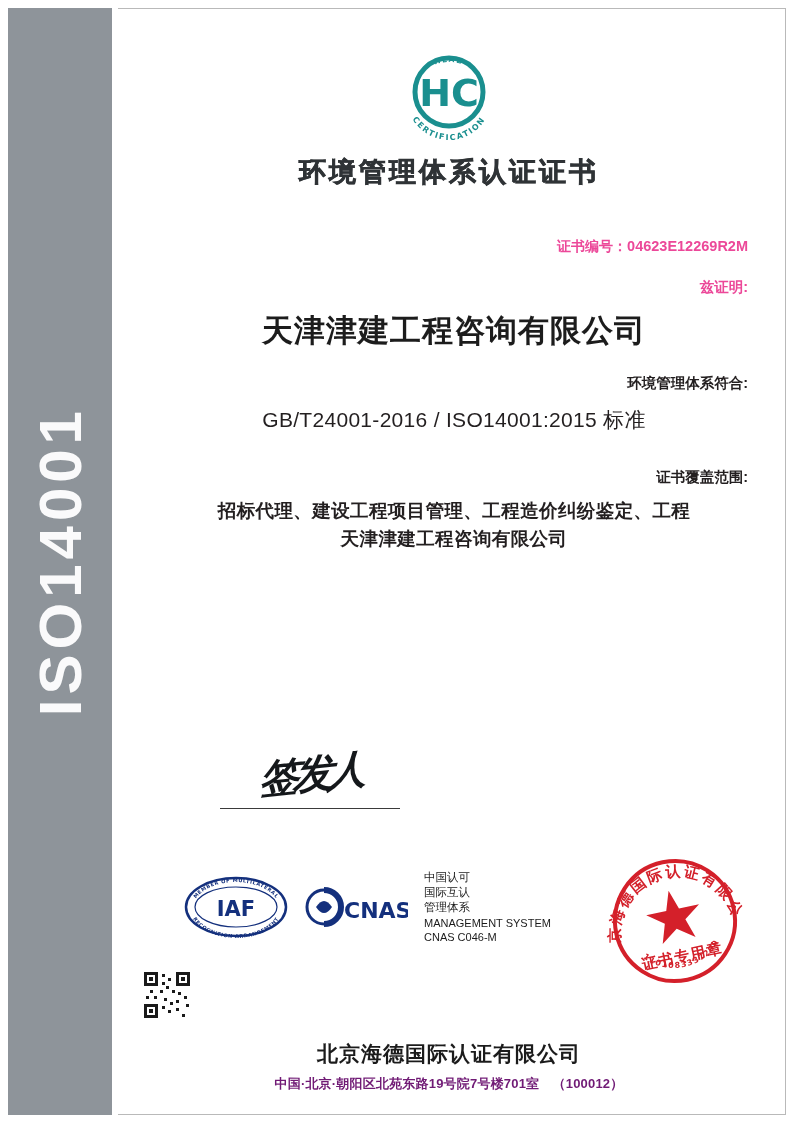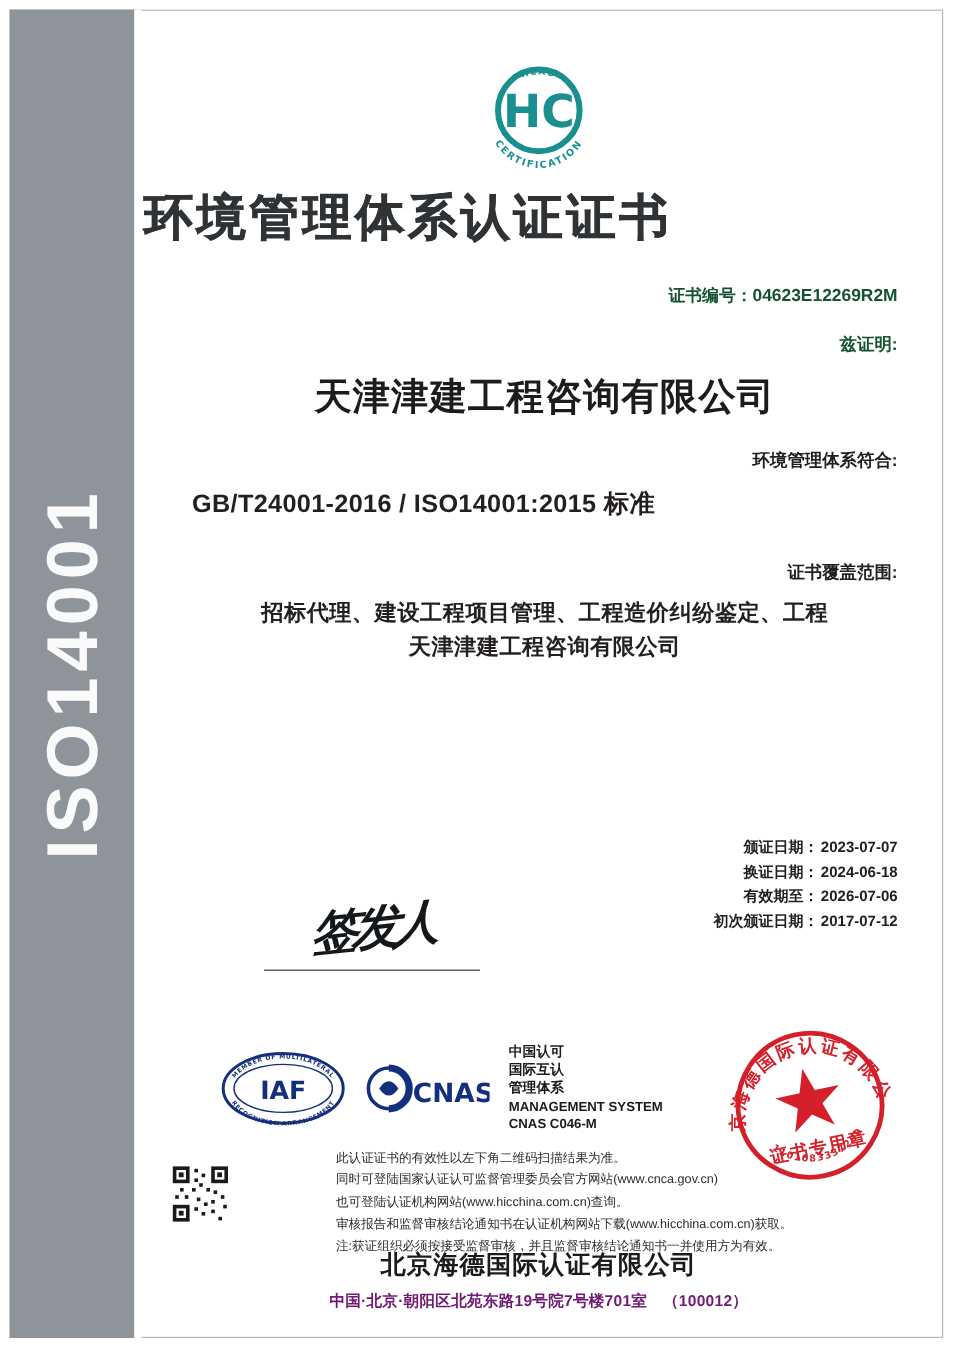--- a/index.html
+++ b/index.html
@@ -81,40 +81,41 @@
     height: 104px;
     position: relative;
   }
   .logo svg { display:block; }
 
   
   .doc-title {
     position: absolute;
     top: 146px;
     left: 0; right: 0;
-    font-size: 41px;
+    text-align: center;
+    font-size: 27px;
     font-weight: bold;
     letter-spacing: 3px;
     color: #2f3336;
     font-family: "DejaVu Sans", sans-serif;
     -webkit-text-stroke: 0.6px #2f3336;
   }
 
   
   .body-block {
     position: absolute;
     top: 228px;
     left: 40px;
     right: 30px;
   }
   .row-right {
     text-align: right;
     font-size: 14.5px;
     font-weight: bold;
-    color: #14532d;
+    color: #ec4899;
   }
   .cert-no {
     margin-top: 2px;
   }
   .label-cert {
     font-size: 14px;
     font-weight: bold;
   }
   .hereby {
     margin-top: 22px;
@@ -136,22 +137,23 @@
     font-weight: bold;
   }
   .conform-label {
     margin-top: 22px;
     text-align: right;
     font-size: 14.5px;
     font-weight: bold;
   }
   .standard {
     margin-top: 13px;
+    text-align: center;
     font-size: 21px;
-    font-weight: bold;
+    font-weight: normal;
     letter-spacing: 0.3px;
   }
   .scope-label {
     margin-top: 34px;
     text-align: right;
     font-size: 14.5px;
     font-weight: bold;
   }
   .scope-text {
     margin-top: 10px;
@@ -230,21 +232,21 @@
   .cnas {
     width: 104px;
     height: 58px;
     margin-left: 14px;
     position: relative;
   }
   .ms-text {
     margin-left: 16px;
     font-size: 11.5px;
     line-height: 1.32;
-    font-weight: bold;
+    font-weight: normal;
     color: #1b1b1b;
   }
   .ms-text .en { font-size: 11px; }
 
   
   .seal {
     position: absolute;
     right: 28px;
     top: 838px;
     width: 150px;
@@ -343,34 +345,20 @@
 
       <div class="scope-label">证书覆盖范围:</div>
 
       <div class="scope-text">
         <div>招标代理、建设工程项目管理、工程造价纠纷鉴定、工程</div>
         <div>天津津建工程咨询有限公司</div>
       </div>
 
     </div>
 
-    <div class="dates">
-      <div>
-        <span class="k">颁证日期：</span><span>2023-07-07</span>
-      </div>
-      <div>
-        <span class="k">换证日期：</span><span>2024-06-18</span>
-      </div>
-      <div>
-        <span class="k">有效期至：</span><span>2026-07-06</span>
-      </div>
-      <div>
-        <span class="k">初次颁证日期：</span><span>2017-07-12</span>
-      </div>
-    </div>
 
     <div class="sig-area">
       <div class="sig-script">签发人</div>
       <div class="sig-line"></div>
     </div>
 
     <div class="marks">
       <div class="iaf">
         <svg width="108" height="62" viewBox="0 0 108 62">
           <defs>
@@ -460,27 +448,20 @@
           <rect x="20" y="36" width="3" height="3"></rect>
           <rect x="26" y="40" width="3" height="3"></rect>
           <rect x="34" y="38" width="3" height="3"></rect>
           <rect x="40" y="44" width="3" height="3"></rect>
           <rect x="28" y="32" width="3" height="3"></rect>
           <rect x="44" y="34" width="3" height="3"></rect>
         </g>
       </svg>
     </div>
 
-    <div class="fine">
-      <div>此认证证书的有效性以左下角二维码扫描结果为准。</div>
-      <div>同时可登陆国家认证认可监督管理委员会官方网站(www.cnca.gov.cn)</div>
-      <div>也可登陆认证机构网站(www.hicchina.com.cn)查询。</div>
-      <div>审核报告和监督审核结论通知书在认证机构网站下载(www.hicchina.com.cn)获取。</div>
-      <div>注:获证组织必须按接受监督审核，并且监督审核结论通知书一并使用方为有效。</div>
-    </div>
 
     <div class="footer">
       <div class="footer-org">北京海德国际认证有限公司</div>
       <div class="footer-addr">中国·北京·朝阳区北苑东路19号院7号楼701室　（100012）</div>
     </div>
 
   </div>
 </div>
 
 </body></html>

